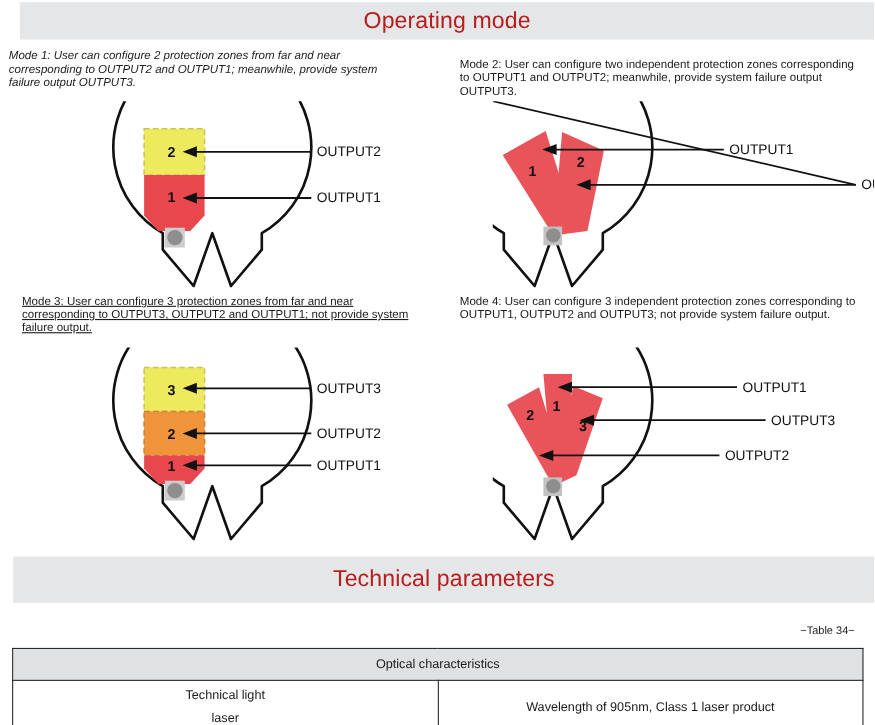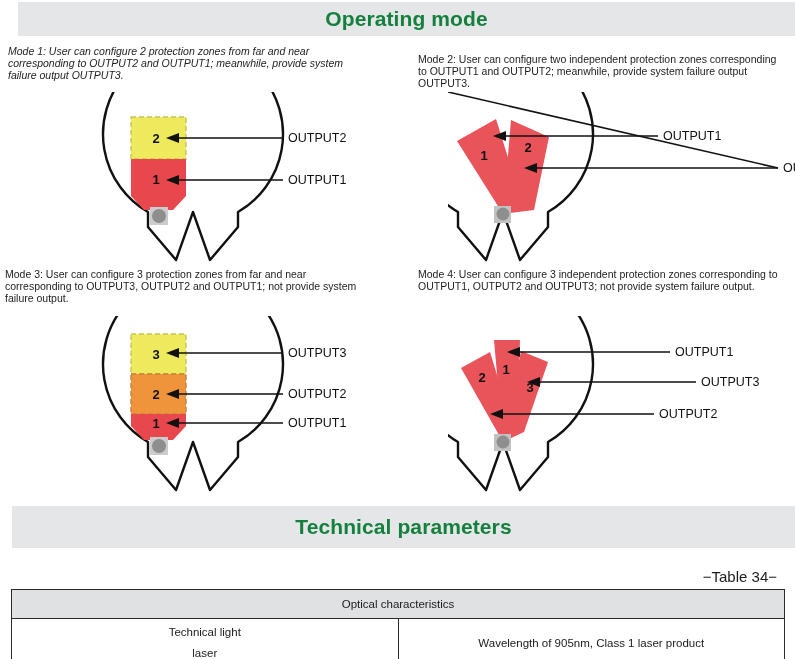--- a/index.html
+++ b/index.html
@@ -22,23 +22,23 @@
 
   
   .section-banner {
     position: absolute;
     background: #e4e6e8;
     display: flex;
     align-items: center;
     justify-content: center;
   }
   .section-banner .banner-title {
-    color: #15803d;
+    color: #b91c1c;
     font-size: 21px;
-    font-weight: bold;
+    font-weight: normal;
     letter-spacing: 0.1px;
     white-space: nowrap;
   }
   #banner-operating-mode {
     left: 18px;
     top: 2px;
     width: 777px;
     height: 34px;
   }
   #banner-technical-parameters {
@@ -52,21 +52,21 @@
   
   .mode-caption {
     position: absolute;
     font-size: 10.5px;
     line-height: 12.2px;
     color: #1c1c1c;
     width: 360px;
   }
   #caption-mode1 { left: 8px;   top: 45px; font-style: italic; }
   #caption-mode2 { left: 418px; top: 53px; }
-  #caption-mode3 { left: 5px;   top: 268px; }
+  #caption-mode3 { left: 20px;   top: 268px; text-decoration: underline; }
   #caption-mode4 { left: 418px; top: 268px; }
 
   
   .diagram {
     position: absolute;
   }
   #diagram-mode1 { left: 40px;  top: 92px;  width: 360px; height: 175px; }
   #diagram-mode2 { left: 448px; top: 92px;  width: 347px; height: 175px; }
   #diagram-mode3 { left: 40px;  top: 316px; width: 360px; height: 180px; }
   #diagram-mode4 { left: 448px; top: 316px; width: 347px; height: 180px; }
@@ -82,21 +82,21 @@
     font-size: 13px;
     font-weight: bold;
     fill: #111111;
   }
 
   
   #table-caption {
     position: absolute;
     right: 18px;
     top: 568px;
-    font-size: 15px;
+    font-size: 10px;
     color: #1c1c1c;
     white-space: nowrap;
   }
   #spec-table {
     position: absolute;
     left: 11px;
     top: 589px;
     width: 774px;
     border-collapse: collapse;
     font-size: 11.5px;

